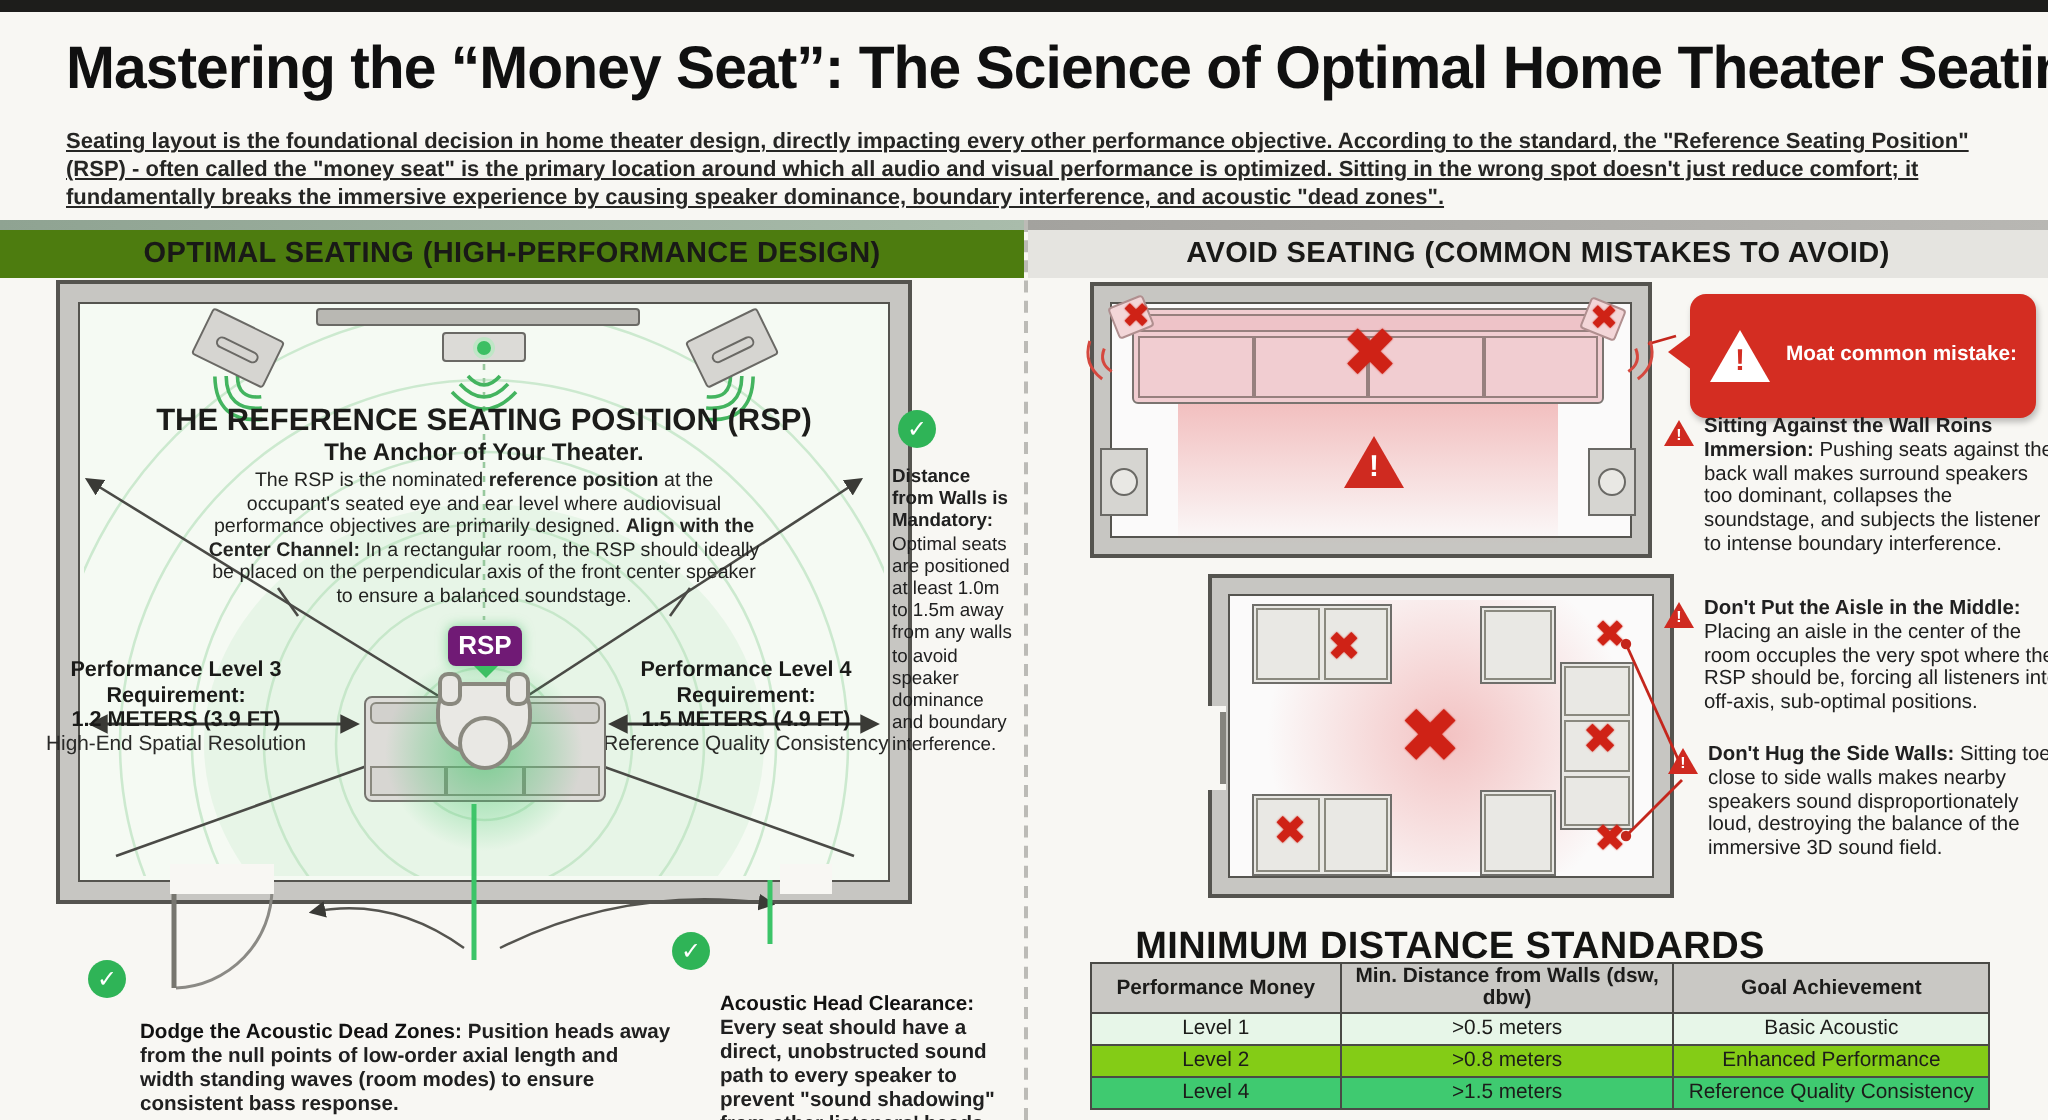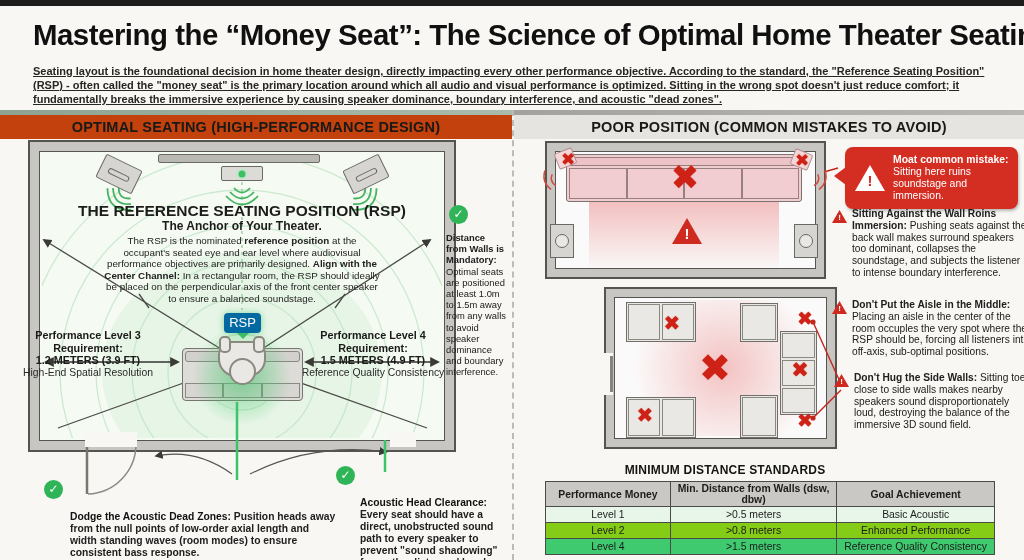--- a/index.html
+++ b/index.html
@@ -44,21 +44,21 @@
   .spk-c::after{content:"";position:absolute;left:50%;top:50%;width:7px;height:7px;border-radius:50%;
                 background:#3cbf63;transform:translate(-50%,-50%);box-shadow:0 0 0 2px #bfe6c6;}
   .wallspk{position:absolute;background:#d6d5d1;border:1.5px solid #6a6965;}
   .wallspk::after{content:"";position:absolute;left:50%;top:50%;width:12px;height:12px;border-radius:50%;
                   border:1.5px solid #6a6965;transform:translate(-50%,-50%);background:#e9e8e4;}
   
   .rtitle{position:absolute;text-align:center;font-weight:bold;}
   .rbody{position:absolute;text-align:center;font-size:9.8px;line-height:11.6px;color:#232321;font-weight:500;}
   .lvl{position:absolute;text-align:center;font-weight:bold;font-size:10.8px;line-height:12.5px;color:#1a1a18;}
   .lvlsub{position:absolute;text-align:center;font-size:10.4px;color:#2a2a28;}
-  .rsp{position:absolute;background:#0369a1;color:#fff;font-weight:normal;font-size:13px;text-align:center;
+  .rsp{position:absolute;background:#701a75;color:#fff;font-weight:bold;font-size:13px;text-align:center;
        line-height:20px;border-radius:4px;box-shadow:0 0 6px rgba(60,191,99,.6);}
   .rsp::after{content:"";position:absolute;left:50%;bottom:-6px;transform:translateX(-50%);
               border:6px solid transparent;border-top-color:#3cbf63;border-bottom:none;}
   
   .sofa{position:absolute;background:#dddcd8;border:1.5px solid #76756f;border-radius:4px;}
   .sofa .back{position:absolute;left:2px;right:2px;top:2px;height:11px;background:#d2d1cd;border:1px solid #8a897f;border-radius:3px;}
   .sofa .seats{position:absolute;left:2px;right:2px;bottom:2px;height:15px;display:flex;}
   .sofa .seats div{flex:1;border:1px solid #8a897f;background:#d7d6d2;}
   .glow{position:absolute;border-radius:50%;
         background:radial-gradient(circle,rgba(72,200,110,.65) 0%,rgba(72,200,110,.25) 45%,rgba(72,200,110,0) 70%);}
@@ -78,38 +78,38 @@
   .note b{color:#111;}
   .sidenote{position:absolute;font-size:9.4px;line-height:11.2px;color:#202020;font-weight:500;}
   .warnnote{position:absolute;font-size:10.2px;line-height:11.8px;color:#202020;font-weight:500;}
   
   .callout{position:absolute;background:#d42d22;border-radius:8px;color:#fff;display:flex;
            align-items:center;gap:8px;padding:8px 8px 8px 10px;box-shadow:1px 2px 3px rgba(0,0,0,.25);}
   .callout::before{content:"";position:absolute;left:-11px;top:20px;border:9px solid transparent;
                    border-right:12px solid #d42d22;border-left:none;}
   .callout .ct{font-size:10.4px;line-height:12.2px;font-weight:500;}
   
-  .tblttl{position:absolute;font-size:12px;font-weight:bold;text-align:center;color:#141412;letter-spacing:.2px;}
+  .tblttl{position:absolute;font-size:19px;font-weight:bold;text-align:center;color:#141412;letter-spacing:.2px;}
   table.std{position:absolute;border-collapse:collapse;font-size:10.4px;}
   table.std th,table.std td{border:1px solid #4a4a46;text-align:center;padding:1px 2px;height:16px;}
   table.std th{background:#c9c8c4;font-weight:bold;}
   .gap{position:absolute;background:#f8f7f3;}
   .doorleaf{position:absolute;background:#85847e;}
 </style>
 </head>
 <body>
 
 <div id="stage">
   <div id="topbar"></div>
   <div id="headline">Mastering the “Money Seat”: The Science of Optimal Home Theater Seating</div>
   <div id="intro">Seating layout is the foundational decision in home theater design, directly impacting every other performance objective. According to the standard, the "Reference Seating Position" (RSP) - often called the "money seat" is the primary location around which all audio and visual performance is optimized. Sitting in the wrong spot doesn't just reduce comfort; it fundamentally breaks the immersive experience by causing speaker dominance, boundary interference, and acoustic "dead zones".</div>
 
   <div class="panel" id="panelL">
     <div class="bandtop" style="background:linear-gradient(90deg,#8fa392,#a9bcab);"></div>
-    <div class="band" style="background:#c2410c;">OPTIMAL SEATING (HIGH-PERFORMANCE DESIGN)</div>
+    <div class="band" style="background:#4d7c0f;">OPTIMAL SEATING (HIGH-PERFORMANCE DESIGN)</div>
 
     <div class="room" style="left:30px;top:32px;width:424px;height:308px;"></div>
 
     <svg class="overlay" width="512" height="450" viewBox="0 0 512 450">
       <defs>
         <marker id="ah" viewBox="0 0 10 10" refX="8" refY="5" markerWidth="7" markerHeight="7" orient="auto-start-reverse">
           <path d="M0,0 L10,5 L0,10 z" fill="#3a3a36"></path>
         </marker>
         <clipPath id="roomclip">
             <rect x="42" y="44" width="400" height="284"></rect>
@@ -218,21 +218,21 @@
       <b>Dodge the Acoustic Dead Zones:</b><span> Pusition heads away from the null points of low-order axial length and width standing waves (room modes) to ensure consistent bass response.</span>
     </div>
     <div class="check" style="left:336px;top:356px;"></div>
     <div class="note" style="left:360px;top:355px;width:148px;">
       <b>Acoustic Head Clearance:</b><span> Every seat should have a direct, unobstructed sound path to every speaker to prevent "sound shadowing" from other listeners' heads.</span>
     </div>
   </div>
 
   <div class="panel" id="panelR">
     <div class="bandtop" style="background:linear-gradient(90deg,#a3a29e,#b8b7b3);"></div>
-    <div class="band" style="background:#e5e4e0;">POOR POSITION (COMMON MISTAKES TO AVOID)</div>
+    <div class="band" style="background:#e5e4e0;">AVOID SEATING (COMMON MISTAKES TO AVOID)</div>
 
     <div class="room roomR" style="left:33px;top:33px;width:277px;height:134px;"></div>
     <div style="position:absolute;left:75px;top:92px;width:190px;height:70px;background:linear-gradient(rgba(228,96,96,.38),rgba(228,96,96,0));"></div>
     <div class="psofa" style="left:52px;top:44px;width:236px;height:48px;">
       <div class="back"></div>
         <div class="seats">
           <div></div>
           <div></div>
           <div></div>
           <div></div>
@@ -242,21 +242,21 @@
     <div class="cornerspk" style="left:278px;top:41px;transform:rotate(22deg);"></div>
     <div class="wallspk" style="left:36px;top:114px;width:24px;height:34px;"></div>
     <div class="wallspk" style="left:280px;top:114px;width:24px;height:34px;"></div>
     <div class="xmark" style="left:54px;top:49px;font-size:17px;"></div>
     <div class="xmark" style="left:288px;top:50px;font-size:17px;"></div>
     <div class="xmark" style="left:171px;top:67px;font-size:34px;"></div>
     <div class="tri tri-m" style="left:158px;top:108px;"></div>
 
     <div class="callout" style="left:331px;top:37px;width:173px;height:62px;">
       <div class="tri tri-w"></div>
-      <div class="ct"><b>Moat common mistake:</b><br><span>Sitting here ruins soundstage and immersion.</span></div>
+      <div class="ct"><b>Moat common mistake:</b><br></div>
     </div>
 
     <div class="tri tri-s" style="left:318px;top:100px;"></div>
     <div class="warnnote" style="left:338px;top:98px;width:176px;">
       <b>Sitting Against the Wall Roins Immersion:</b><span> Pushing seats against the back wall makes surround speakers too dominant, collapses the soundstage, and subjects the listener to intense boundary interference.</span>
     </div>
 
     <div class="room roomR" style="left:92px;top:179px;width:229px;height:158px;"></div>
     <div style="position:absolute;left:104px;top:190px;width:205px;height:136px;background:radial-gradient(circle at 52% 50%,rgba(228,96,96,.36) 0%,rgba(228,96,96,0) 72%);"></div>
     <div class="chair" style="left:112px;top:192px;width:70px;height:40px;">

